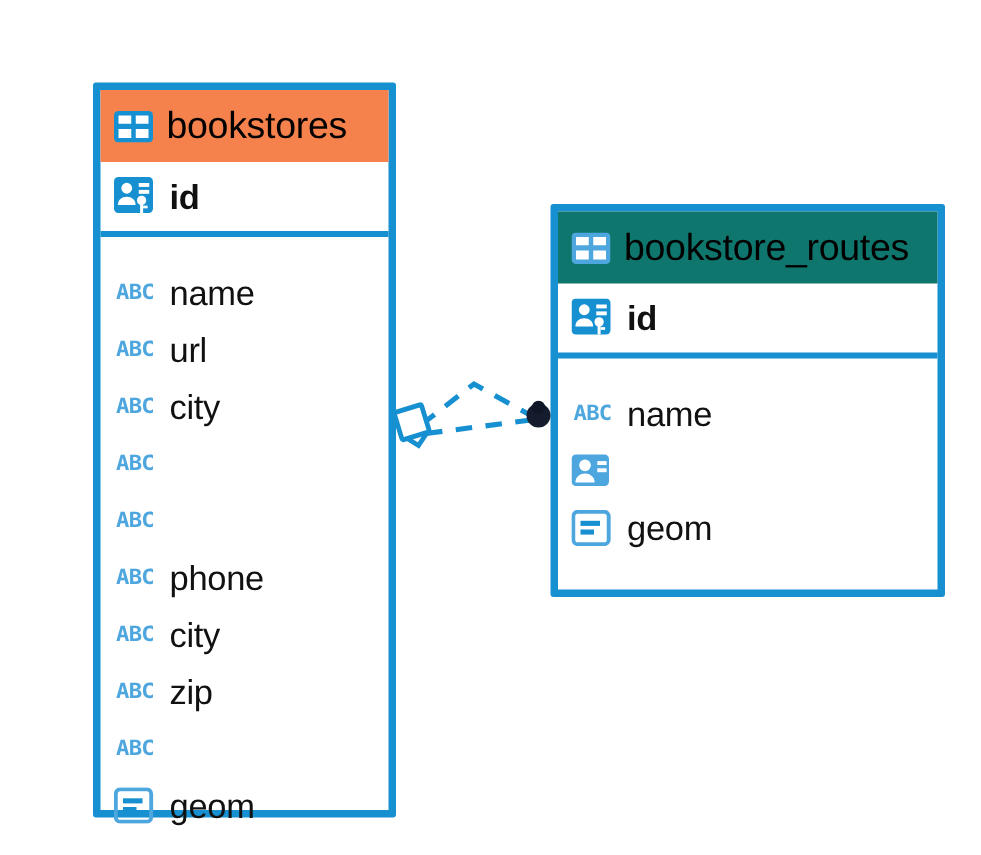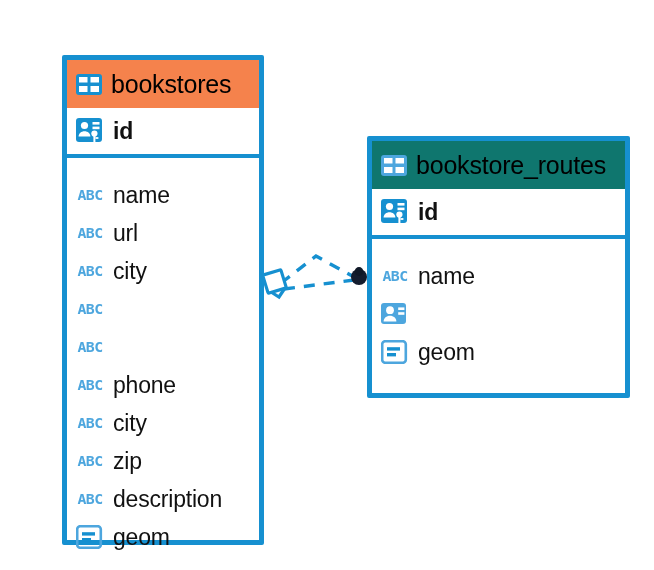--- a/index.html
+++ b/index.html
@@ -155,21 +155,20 @@
       <div class="row">
         <span class="icon icon-abc">ABC</span>
         <span>city</span>
       </div>
       <div class="row">
         <span class="icon icon-abc">ABC</span>
         <span>zip</span>
       </div>
       <div class="row">
         <span class="icon icon-abc">ABC</span>
-        <span>description</span>
       </div>
       <div class="row">
         <span class="icon">
           <svg width="28" height="24" viewBox="0 0 28 24" aria-hidden="true">
             <rect x="1.2" y="1.2" width="23.6" height="21.6" rx="3" fill="none" stroke="#4da6de" stroke-width="2.6"></rect>
             <rect x="6" y="7.2" width="13" height="3.4" fill="#1690d0"></rect>
             <rect x="6" y="13" width="9" height="3.4" fill="#1690d0"></rect>
           </svg>
         </span>
         <span>geom</span>

